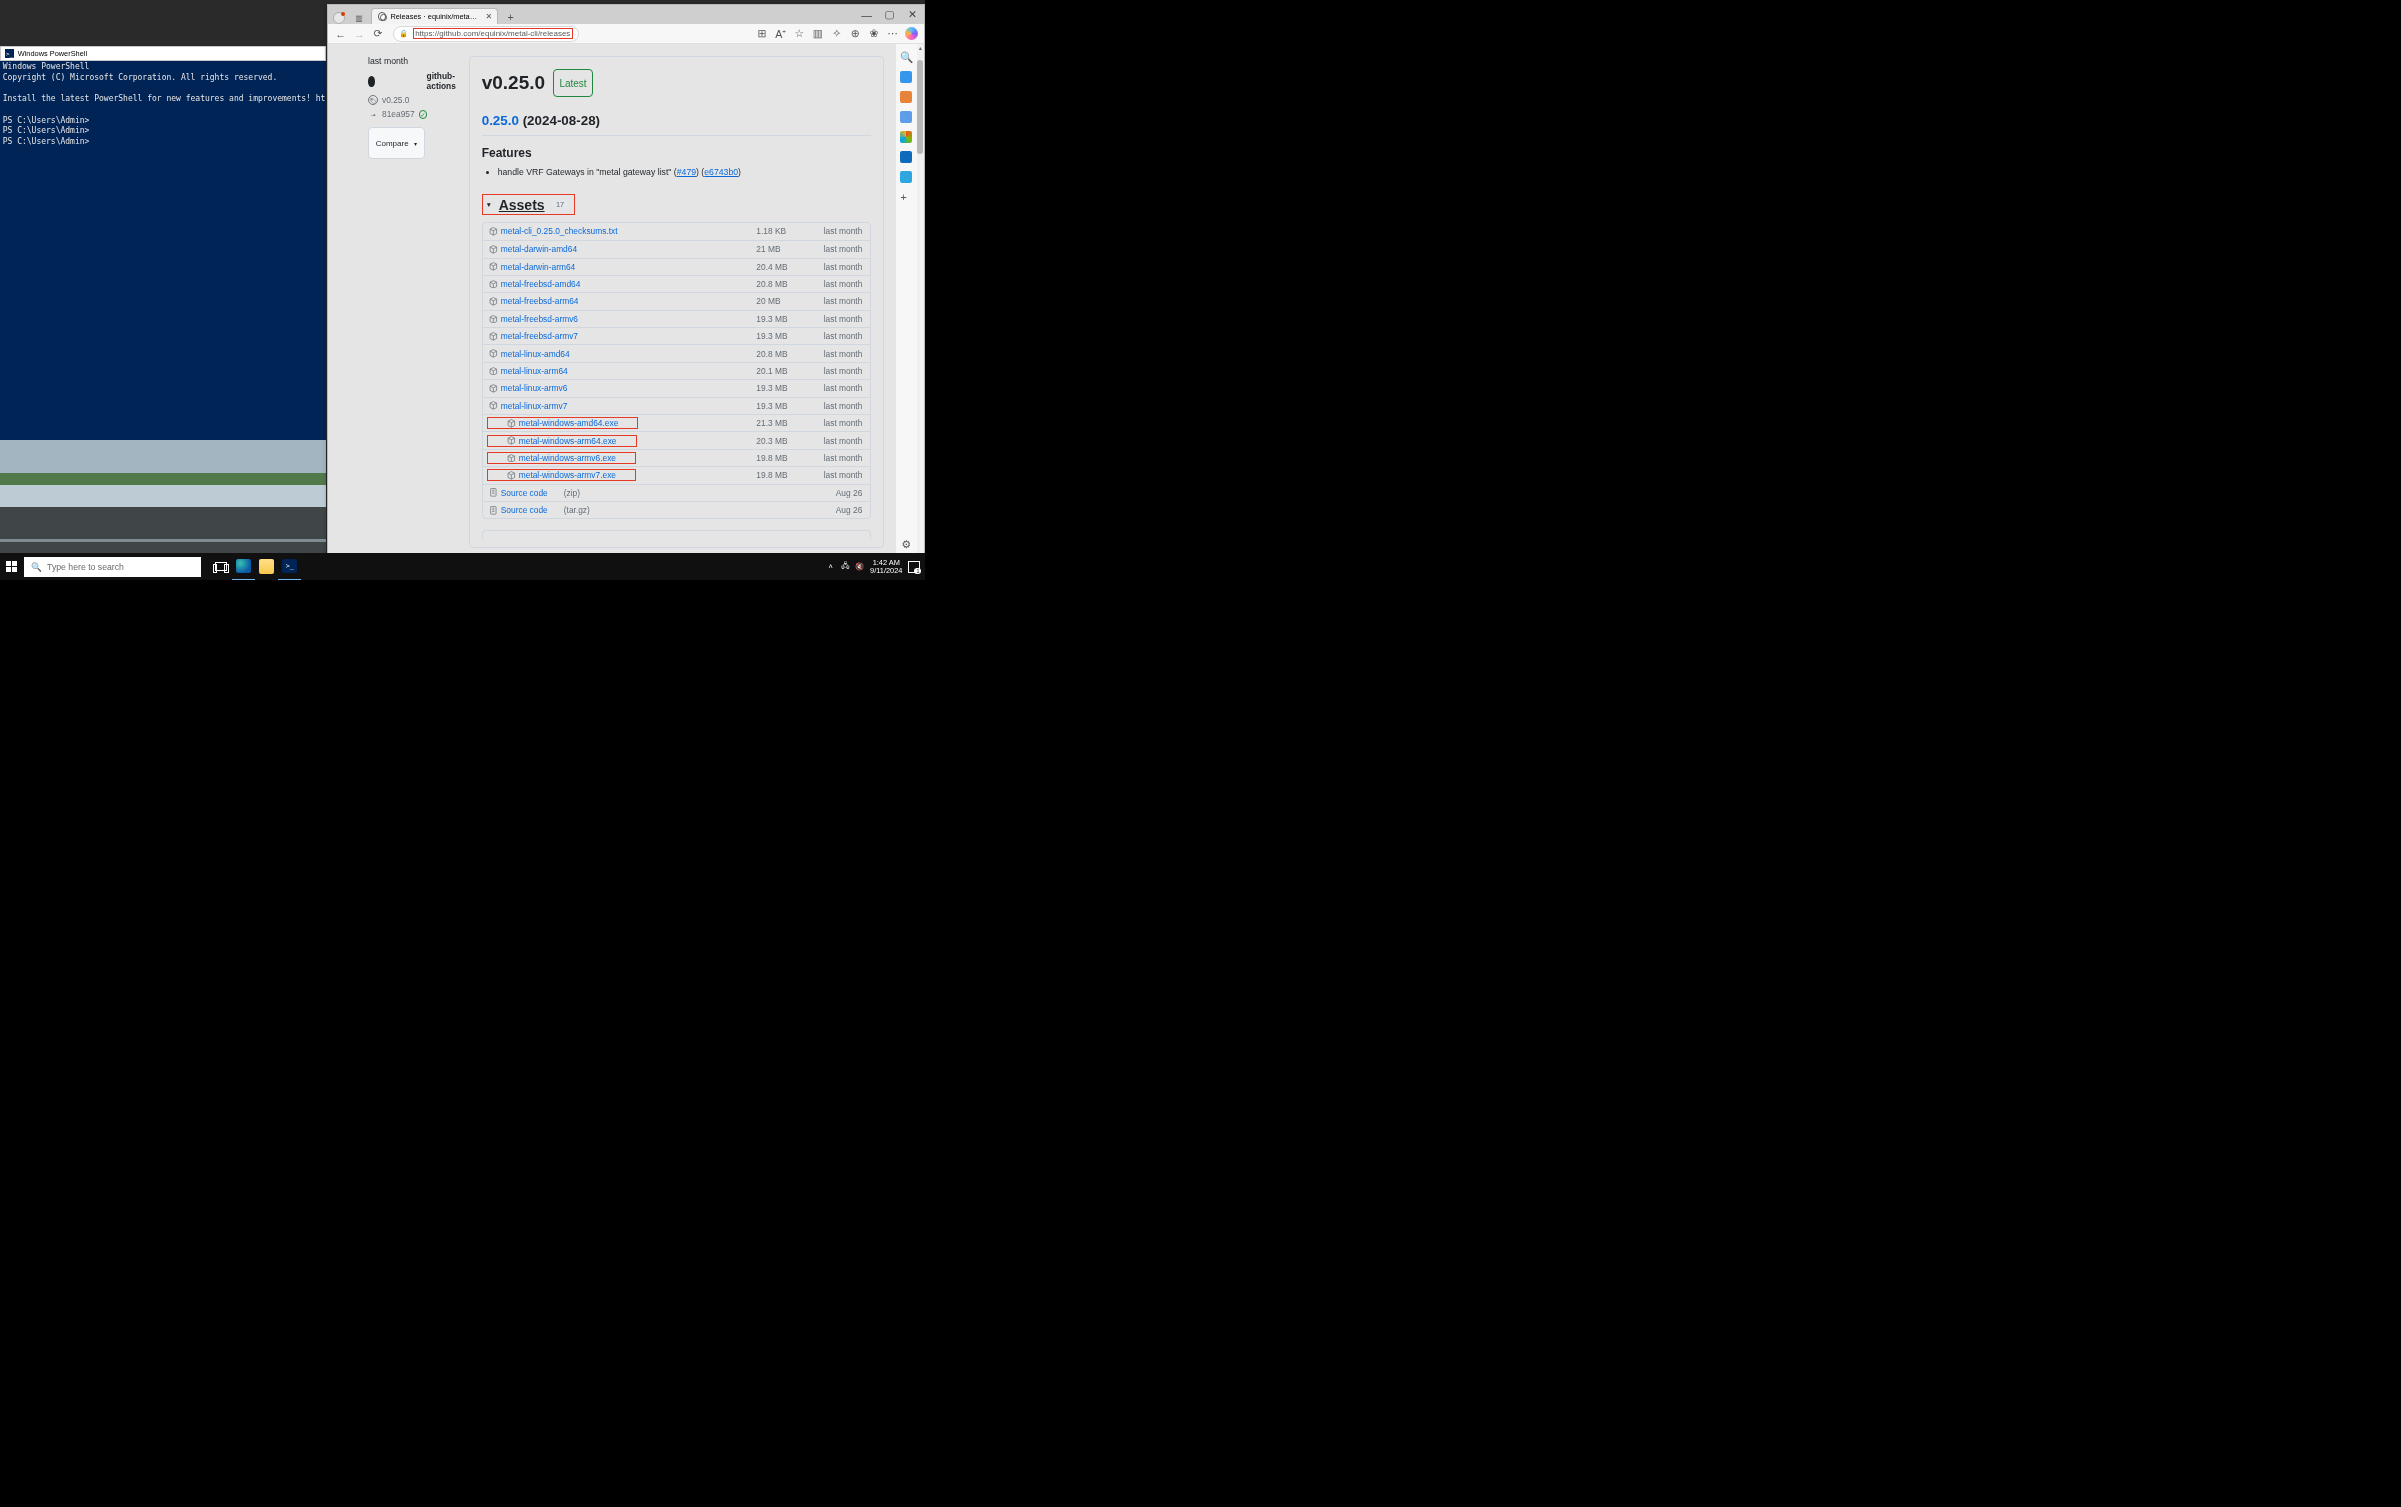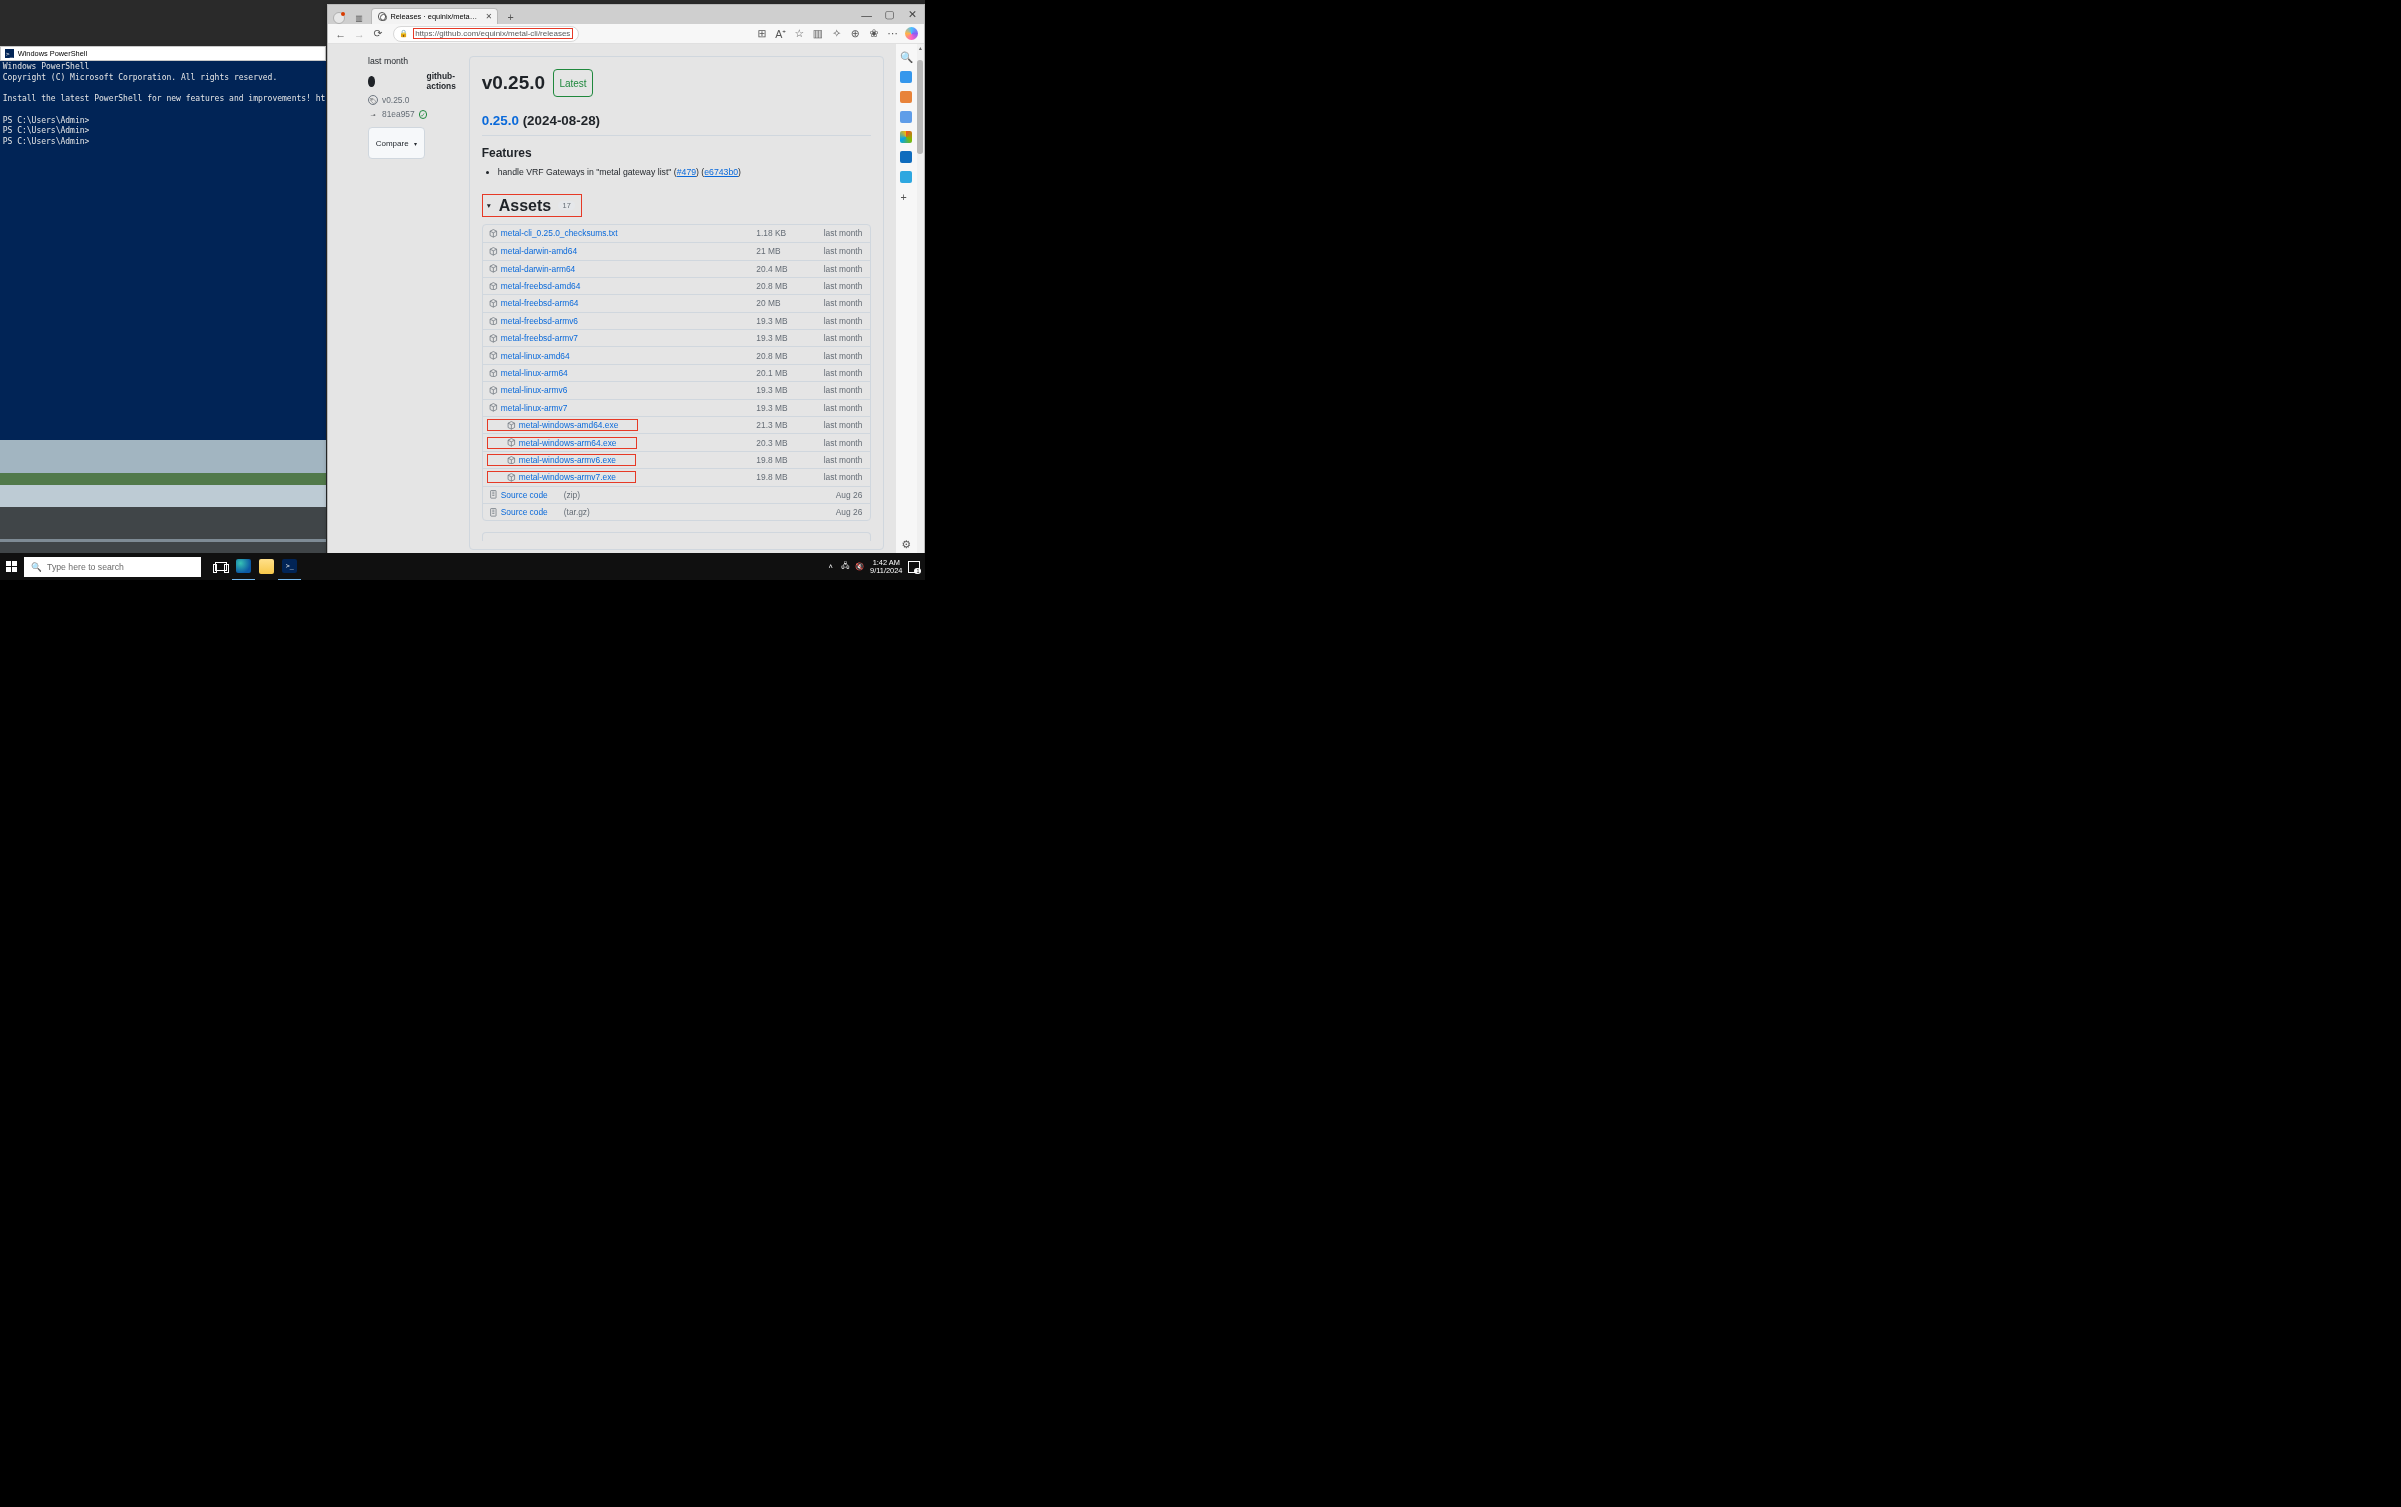--- a/index.html
+++ b/index.html
@@ -87,21 +87,21 @@
 .rel-sub{margin-top:16px;padding-bottom:6.7px;border-bottom:0.7px solid #d0d7de;}
 .rel-sub a{color:#0969da;font-size:13.4px;font-weight:600;text-decoration:none;}
 .rel-sub span{color:#1f2328;font-size:13.4px;font-weight:600;}
 h3.feat{margin-top:10.7px;font-size:12px;font-weight:600;color:#1f2328;}
 ul.feat{margin:6.7px 0 0 16px;font-size:8.7px;color:#1f2328;}
 ul.feat a{color:#0969da;}
 
 
 .assets-head{margin-top:17.4px;display:inline-flex;align-items:center;gap:6.7px;border:1.3px solid #e63926;padding:1.3px 5.3px 1.3px 2.7px;}
 .assets-head .tri{font-size:6.7px;color:#1f2328;}
-.assets-head b{font-size:16px;color:#1f2328;font-weight:600;}
+.assets-head b{font-size:14px;color:#1f2328;font-weight:600;text-decoration:underline;}
 .assets-head .cnt{background:#e5e7ea;border-radius:6.7px;padding:0 4.7px;font-size:7.4px;color:#656d76;}
 
 .asset-list{margin-top:6.7px;border:0.7px solid #d0d7de;border-radius:4px;}
 .asset-row{display:flex;align-items:center;height:17.4px;padding:0 8px 0 6.7px;border-top:0.7px solid #d0d7de;font-size:8.4px;}
 .asset-row:first-child{border-top:none;}
 .asset-row .ico{width:8.7px;height:8.7px;margin-right:2.7px;display:inline-flex;align-items:center;justify-content:center;color:#656d76;}
 .asset-row .ico svg{width:8.7px;height:8.7px;}
 .asset-row a{color:#0969da;text-decoration:none;}
 .asset-row .name-wrap{display:flex;align-items:center;}
 .asset-row .name-wrap.hl{border:1.3px solid #e63926;padding:0 19px;margin-left:-2px;}

